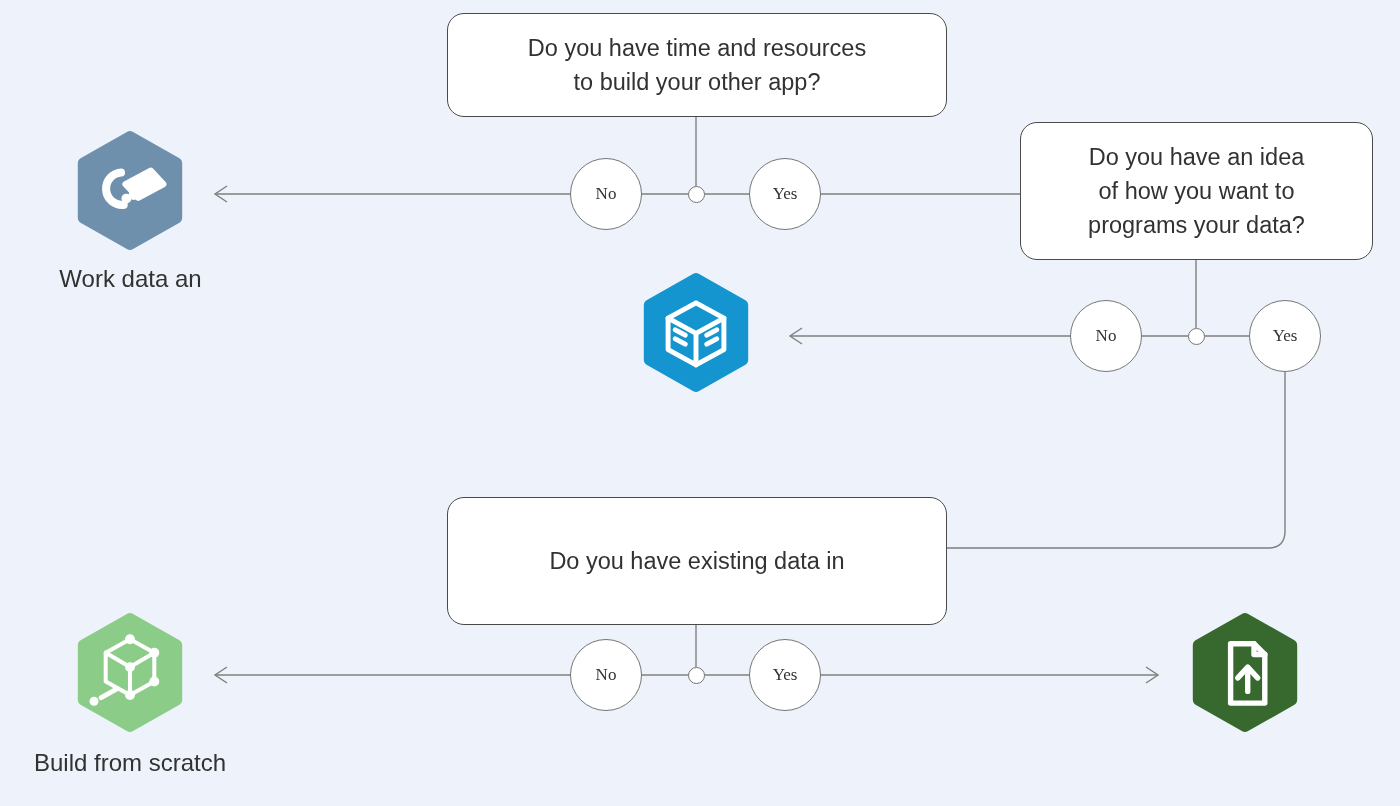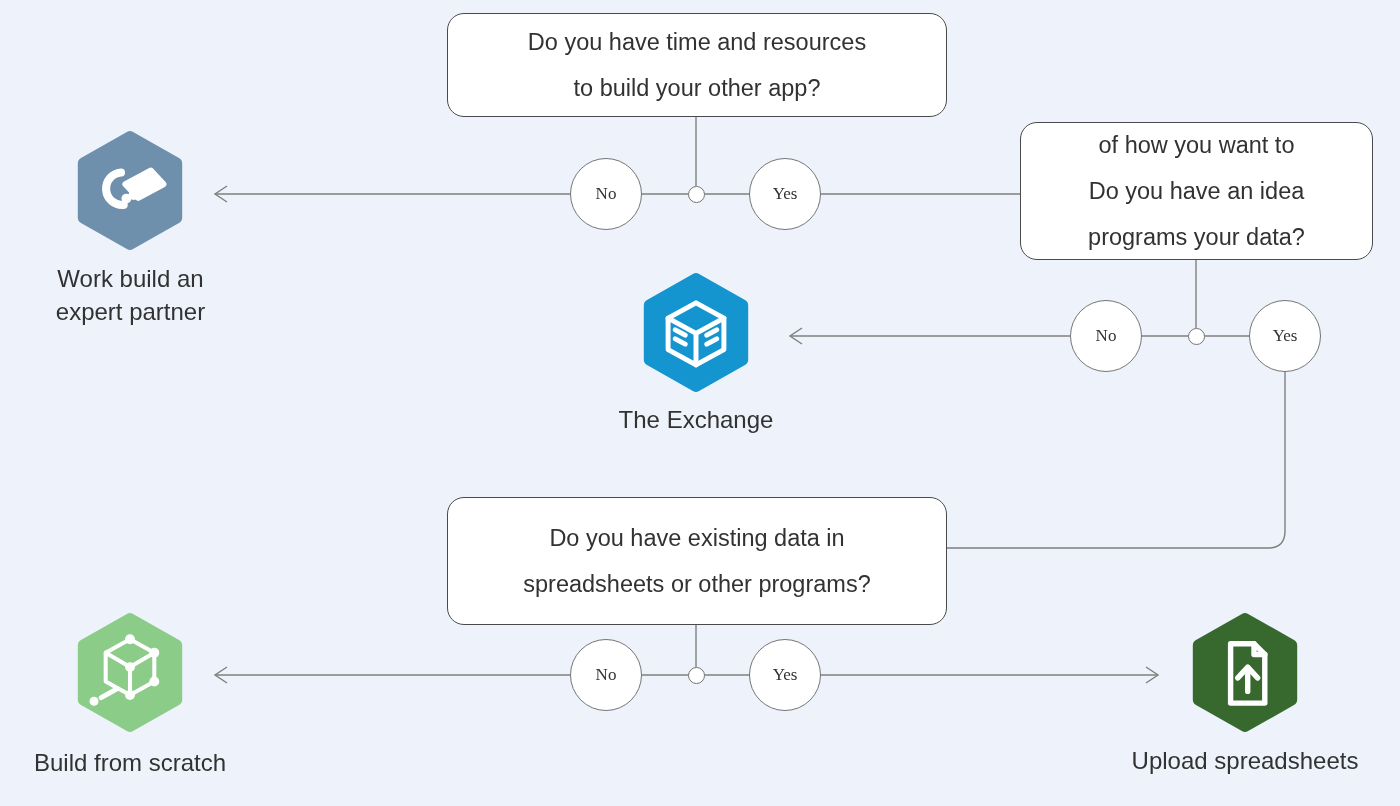--- a/index.html
+++ b/index.html
@@ -6,21 +6,21 @@
   body{font-family:"Liberation Sans",sans-serif;}
   .canvas{
     position:relative;width:1400px;height:806px;
     background:#eef3fb;overflow:hidden;color:#323232;
   }
   .wires{position:absolute;left:0;top:0;z-index:1;}
   .qbox{
     position:absolute;z-index:3;box-sizing:border-box;
     background:#ffffff;border:1.5px solid #4a4a4a;border-radius:17px;
     display:flex;flex-direction:column;align-items:center;justify-content:center;
-    font-size:23.5px;line-height:34px;color:#323232;text-align:center;gap:12px;
+    font-size:23.5px;line-height:34px;color:#323232;text-align:center;
   }
   .decision{
     position:absolute;z-index:4;box-sizing:border-box;
     width:72px;height:72px;border-radius:50%;
     background:#ffffff;border:1.4px solid #757575;
     display:flex;align-items:center;justify-content:center;
     font-size:17px;color:#323232;font-family:Liberation Serif, serif;
   }
   .junction{
     position:absolute;z-index:4;box-sizing:border-box;
@@ -60,28 +60,27 @@
       <path d="M1146 667 L1158 675 L1146 683"></path>
     </g>
   </svg>
 
   <div class="qbox" style="left:447px;top:13px;width:500px;height:104px">
     <div>Do you have time and resources</div>
     <div>to build your other app?</div>
   </div>
 
   <div class="qbox" style="left:1020px;top:122px;width:353px;height:138px">
+    <div>Do you have an idea</div>
     <div>of how you want to</div>
-    <div>Do you have an idea</div>
     <div>programs your data?</div>
   </div>
 
   <div class="qbox" style="left:447px;top:497px;width:500px;height:128px">
     <div>Do you have existing data in</div>
-    <div>spreadsheets or other programs?</div>
   </div>
 
   <div class="decision" style="left:570px;top:158px">No</div>
   <div class="decision" style="left:749px;top:158px">Yes</div>
   <div class="decision" style="left:1070px;top:300px">No</div>
   <div class="decision" style="left:1249px;top:300px">Yes</div>
   <div class="decision" style="left:570px;top:639px">No</div>
   <div class="decision" style="left:749px;top:639px">Yes</div>
 
   <div class="junction" style="left:688px;top:186px"></div>
@@ -95,38 +94,34 @@
         <path d="M50,47 a17,17 0 1,0 3,36" fill="none" stroke="#ffffff" stroke-width="9" stroke-linecap="round"></path>
         <polygon points="55,60 83,45 97,60 69,75" fill="#ffffff" stroke="#ffffff" stroke-width="7" stroke-linejoin="round"></polygon>
         <circle cx="56" cy="76" r="5.5" fill="#ffffff"></circle>
         <circle cx="64" cy="72" r="5.5" fill="#ffffff"></circle>
         <circle cx="72" cy="68" r="5.5" fill="#ffffff"></circle>
         <circle cx="80" cy="64" r="5.5" fill="#ffffff"></circle>
       </g>
     </svg>
   </div>
   <div class="nodelabel" style="left:38px;top:262px;width:185px">
-    <div>Work build an</div>
-    <div>expert partner</div>
+    <div>Work data an</div>
   </div>
 
   <div class="hexnode" style="left:642px;top:272px">
     <svg width="108" height="121" viewBox="0 0 120 134" color="#1595cf">
       <polygon points="60,8 111,37 111,97 60,126 9,97 9,37" fill="currentColor" stroke="currentColor" stroke-width="14" stroke-linejoin="round"></polygon>
       <g fill="none" stroke="#ffffff" stroke-width="5.5" stroke-linejoin="round" stroke-linecap="round">
         <path d="M60,34 L91,51 L60,68 L29,51 Z"></path>
         <path d="M29,51 V86 L60,103 V68"></path>
         <path d="M91,51 V86 L60,103"></path>
         <path d="M37,64 l11,6 M37,74 l11,6"></path>
         <path d="M83,64 l-11,6 M83,74 l-11,6"></path>
       </g>
     </svg>
-  </div>
-  <div class="nodelabel" style="left:546px;top:403px;width:300px">
-    <div>The Exchange</div>
   </div>
 
   <div class="hexnode" style="left:76px;top:612px">
     <svg width="108" height="121" viewBox="0 0 120 134" color="#8ccc89">
       <polygon points="60,8 111,37 111,97 60,126 9,97 9,37" fill="currentColor" stroke="currentColor" stroke-width="14" stroke-linejoin="round"></polygon>
       <g fill="none" stroke="#ffffff" stroke-width="4.5" stroke-linejoin="round" stroke-linecap="round">
         <path d="M60,30 L87,45 L87,77 L60,92 L33,77 L33,45 Z"></path>
         <path d="M33,45 L60,61 L87,45"></path>
         <path d="M60,61 V92"></path>
         <path d="M28,95 L46,85" stroke-width="5.5"></path>
@@ -149,17 +144,14 @@
     <svg width="108" height="121" viewBox="0 0 120 134" color="#37682e">
       <polygon points="60,8 111,37 111,97 60,126 9,97 9,37" fill="currentColor" stroke="currentColor" stroke-width="14" stroke-linejoin="round"></polygon>
       <g fill="none" stroke="#ffffff" stroke-width="6" stroke-linejoin="round" stroke-linecap="round">
         <path d="M70,35 H44 V101 H82 V47 Z"></path>
         <path d="M70,35 V47 H82"></path>
         <path d="M63,88 V63"></path>
         <path d="M52,73 L63,61 L74,73"></path>
       </g>
     </svg>
   </div>
-  <div class="nodelabel" style="left:1095px;top:744px;width:300px">
-    <div>Upload spreadsheets</div>
-  </div>
 
 </div>
 
 </body></html>

